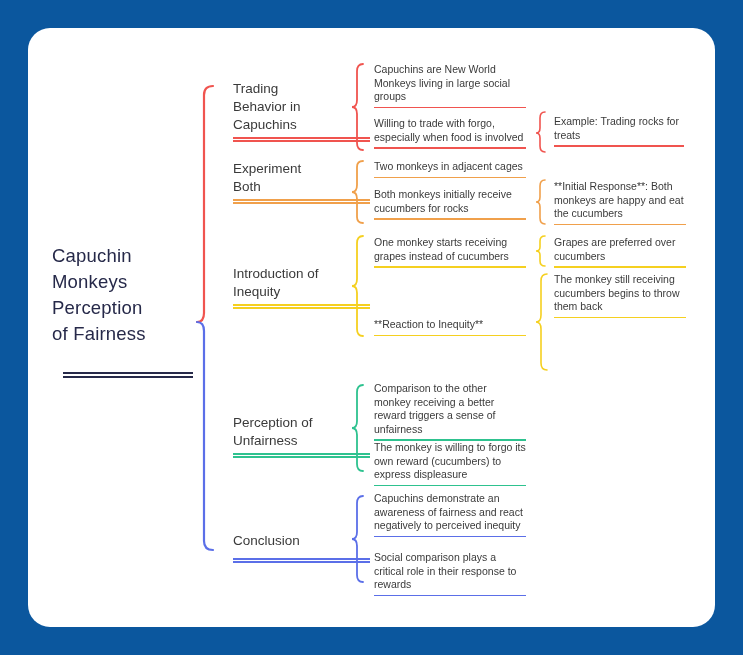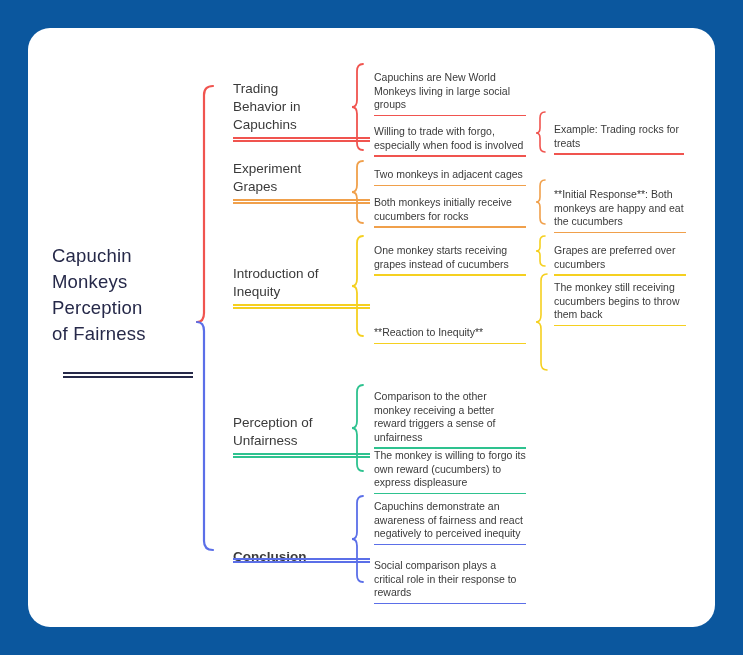--- a/index.html
+++ b/index.html
@@ -60,21 +60,21 @@
   }
   .l1-underline i.a { top: 0; }
   .l1-underline i.b { top: 3.4px; }
 
   
   .leaf {
     position: absolute;
     font-size: 10.5px;
     line-height: 13.6px;
   }
-  .leaf .txt { display: block; margin-top: 8px; }
+  .leaf .txt { display: block; }
   .leaf .ul {
     display: block;
     height: 1.5px;
     margin-top: 3px;
   }
 
   
   .brace { position: absolute; }
   .brace svg { display: block; overflow: visible; }
 </style>
@@ -135,21 +135,21 @@
       <path d="M10 2 Q5 2 5 8 L5 18 Q5 23 1 23 Q5 23 5 28 L5 36 Q5 42 10 42" fill="none" stroke="#F0544F" stroke-width="1.6" stroke-linecap="round"></path>
     </svg>
   </div>
   <div class="leaf" style="left:554px; top:115px; width:130px; color:#3a3a3a;">
     <span class="txt">Example: Trading rocks for treats</span>
     <span class="ul" style="background:#F0544F"></span>
   </div>
 
   <div class="l1" style="left:233px; top:160px;">
     <span>Experiment</span><br>
-    <span>Grapes</span>
+    <span>Both</span>
   </div>
   <div class="l1-underline" style="left:233px; top:199px;">
     <i class="a" style="background:#F0A04B"></i>
       <i class="b" style="background:#F0A04B"></i>
   </div>
   <div class="brace abs" style="left:351px; top:159px;">
     <svg width="14" height="66" viewBox="0 0 14 66">
       <path d="M12 2 Q6 2 6 8 L6 26 Q6 33 1 33 Q6 33 6 40 L6 58 Q6 64 12 64" fill="none" stroke="#F0A04B" stroke-width="1.8" stroke-linecap="round"></path>
     </svg>
   </div>
@@ -232,21 +232,21 @@
   <div class="leaf" style="left:374px; top:382px; width:152px; color:#3a3a3a;">
     <span class="txt">Comparison to the other monkey receiving a better reward triggers a sense of unfairness</span>
     <span class="ul" style="background:#2EC28F"></span>
   </div>
 
   <div class="leaf" style="left:374px; top:441px; width:152px; color:#3a3a3a;">
     <span class="txt">The monkey is willing to forgo its own reward (cucumbers) to express displeasure</span>
     <span class="ul" style="background:#2EC28F"></span>
   </div>
 
-  <div class="l1" style="left:233px; top:548px;font-weight:bold;">
+  <div class="l1" style="left:233px; top:532px;">
     <span>Conclusion</span>
   </div>
   <div class="l1-underline" style="left:233px; top:558px;">
     <i class="a" style="background:#5B6FE8"></i>
       <i class="b" style="background:#5B6FE8"></i>
   </div>
   <div class="brace abs" style="left:351px; top:494px;">
     <svg width="14" height="90" viewBox="0 0 14 90">
       <path d="M12 2 Q6 2 6 9 L6 38 Q6 45 1 45 Q6 45 6 52 L6 81 Q6 88 12 88" fill="none" stroke="#5B6FE8" stroke-width="1.8" stroke-linecap="round"></path>
     </svg>

